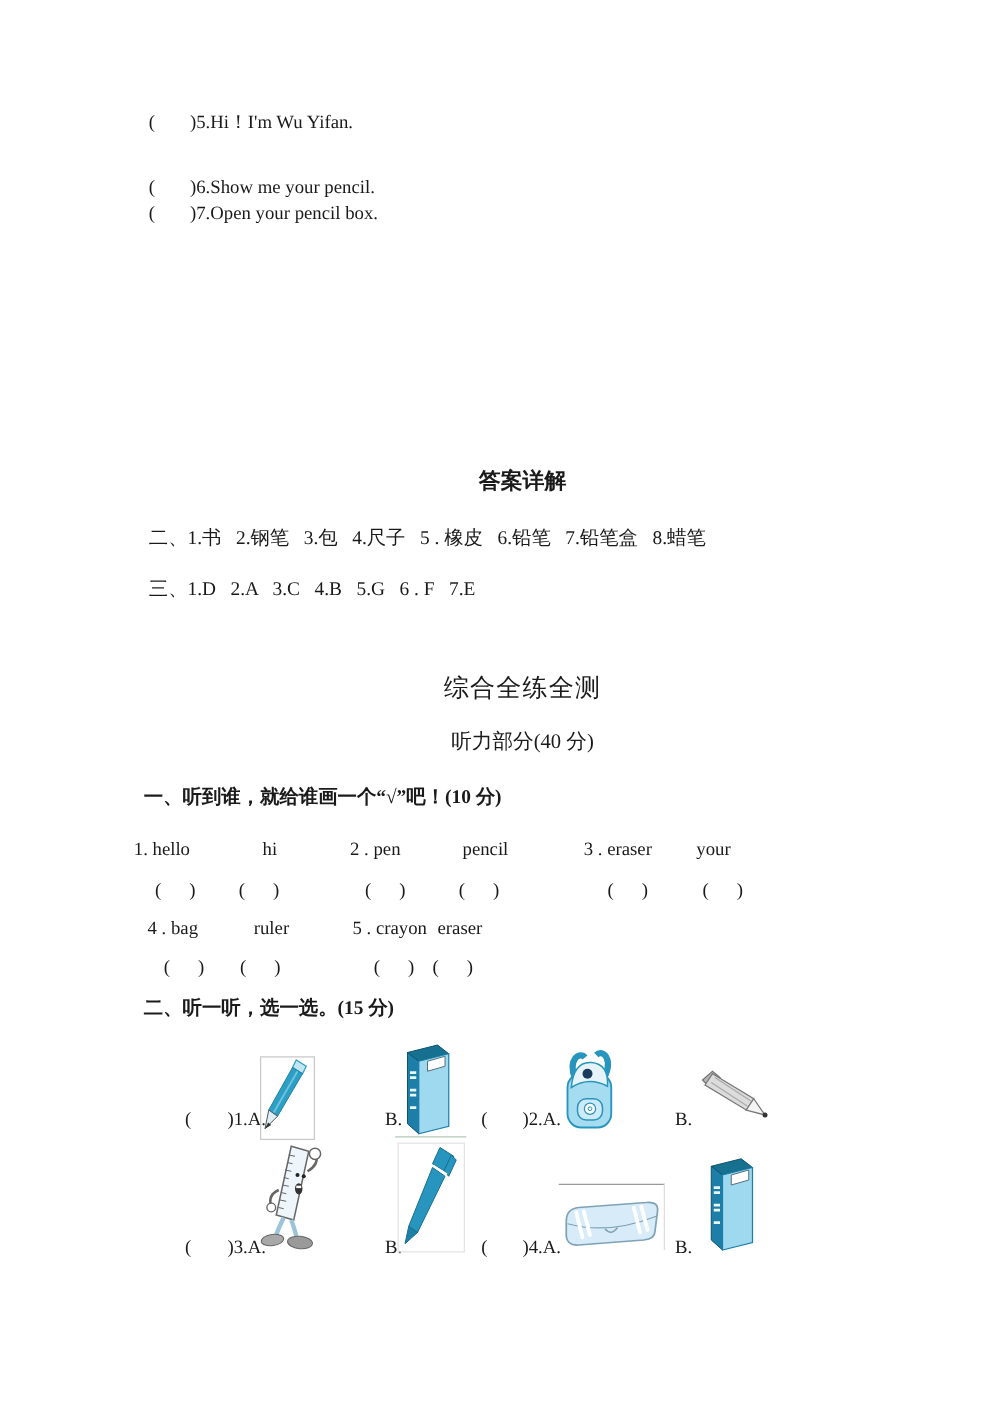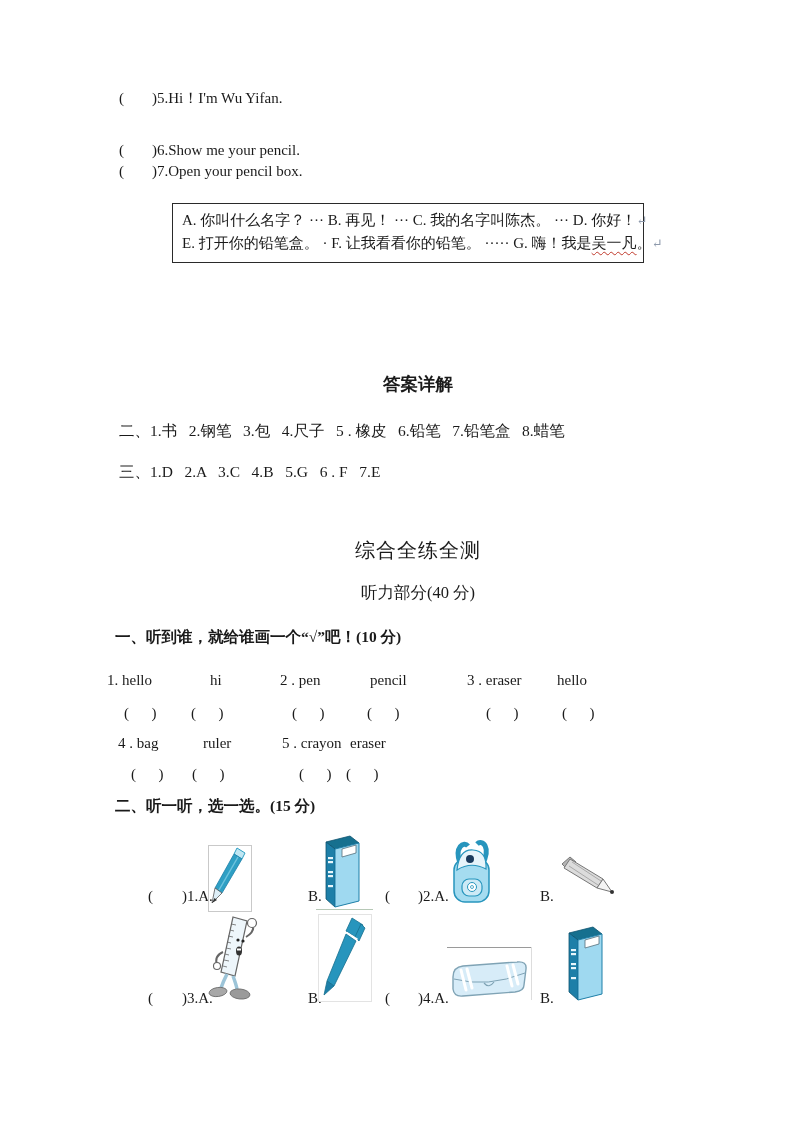--- a/index.html
+++ b/index.html
@@ -33,40 +33,36 @@
 </style>
 </head>
 <body>
 
 <div class="page">
 
   <div class="abs t15" style="left:119px;top:88px;"><span class="paren-gap">(</span><span>)5.Hi！I'm Wu Yifan.</span></div>
   <div class="abs t15" style="left:119px;top:140px;"><span class="paren-gap">(</span><span>)6.Show me your pencil.</span></div>
   <div class="abs t15" style="left:119px;top:161px;"><span class="paren-gap">(</span><span>)7.Open your pencil box.</span></div>
 
-  <div class="abs options-box">
-    <div class="pre"><span>A. 你叫什么名字？ ··· B. 再见！ ··· C. 我的名字叫陈杰。 ··· D. 你好！</span><span class="pmark">↵</span></div>
-    <div class="pre"><span>E. 打开你的铅笔盒。 · F. 让我看看你的铅笔。 ····· G. 嗨！我是</span><span class="wavy">吴一凡</span><span>。</span><span class="pmark">↵</span></div>
-  </div>
 
   <div class="abs center-band ans-title bold">答案详解</div>
   <div class="abs t155 pre" style="left:119px;top:421px;">二、1.书   2.钢笔   3.包   4.尺子   5 . 橡皮   6.铅笔   7.铅笔盒   8.蜡笔</div>
   <div class="abs t155 pre" style="left:119px;top:462px;">三、1.D   2.A   3.C   4.B   5.G   6 . F   7.E</div>
 
   <div class="abs center-band main-title">综合全练全测</div>
   <div class="abs center-band sub-title">听力部分(40 分)</div>
 
   <div class="abs sec-title" style="top:627px;">一、听到谁，就给谁画一个“√”吧！(10 分)</div>
 
   <span class="abs t15 pre" style="left:107px;top:670px;">1. hello</span>
   <span class="abs t15 pre" style="left:210px;top:670px;">hi</span>
   <span class="abs t15 pre" style="left:280px;top:670px;">2 . pen</span>
   <span class="abs t15 pre" style="left:370px;top:670px;">pencil</span>
   <span class="abs t15 pre" style="left:467px;top:670px;">3 . eraser</span>
-  <span class="abs t15 pre" style="left:557px;top:670px;">hello</span>
+  <span class="abs t15 pre" style="left:557px;top:670px;">your</span>
 
   <span class="abs t15 pre" style="left:124px;top:703px;">(      )</span>
   <span class="abs t15 pre" style="left:191px;top:703px;">(      )</span>
   <span class="abs t15 pre" style="left:292px;top:703px;">(      )</span>
   <span class="abs t15 pre" style="left:367px;top:703px;">(      )</span>
   <span class="abs t15 pre" style="left:486px;top:703px;">(      )</span>
   <span class="abs t15 pre" style="left:562px;top:703px;">(      )</span>
 
   <span class="abs t15 pre" style="left:118px;top:733px;">4 . bag</span>
   <span class="abs t15 pre" style="left:203px;top:733px;">ruler</span>

